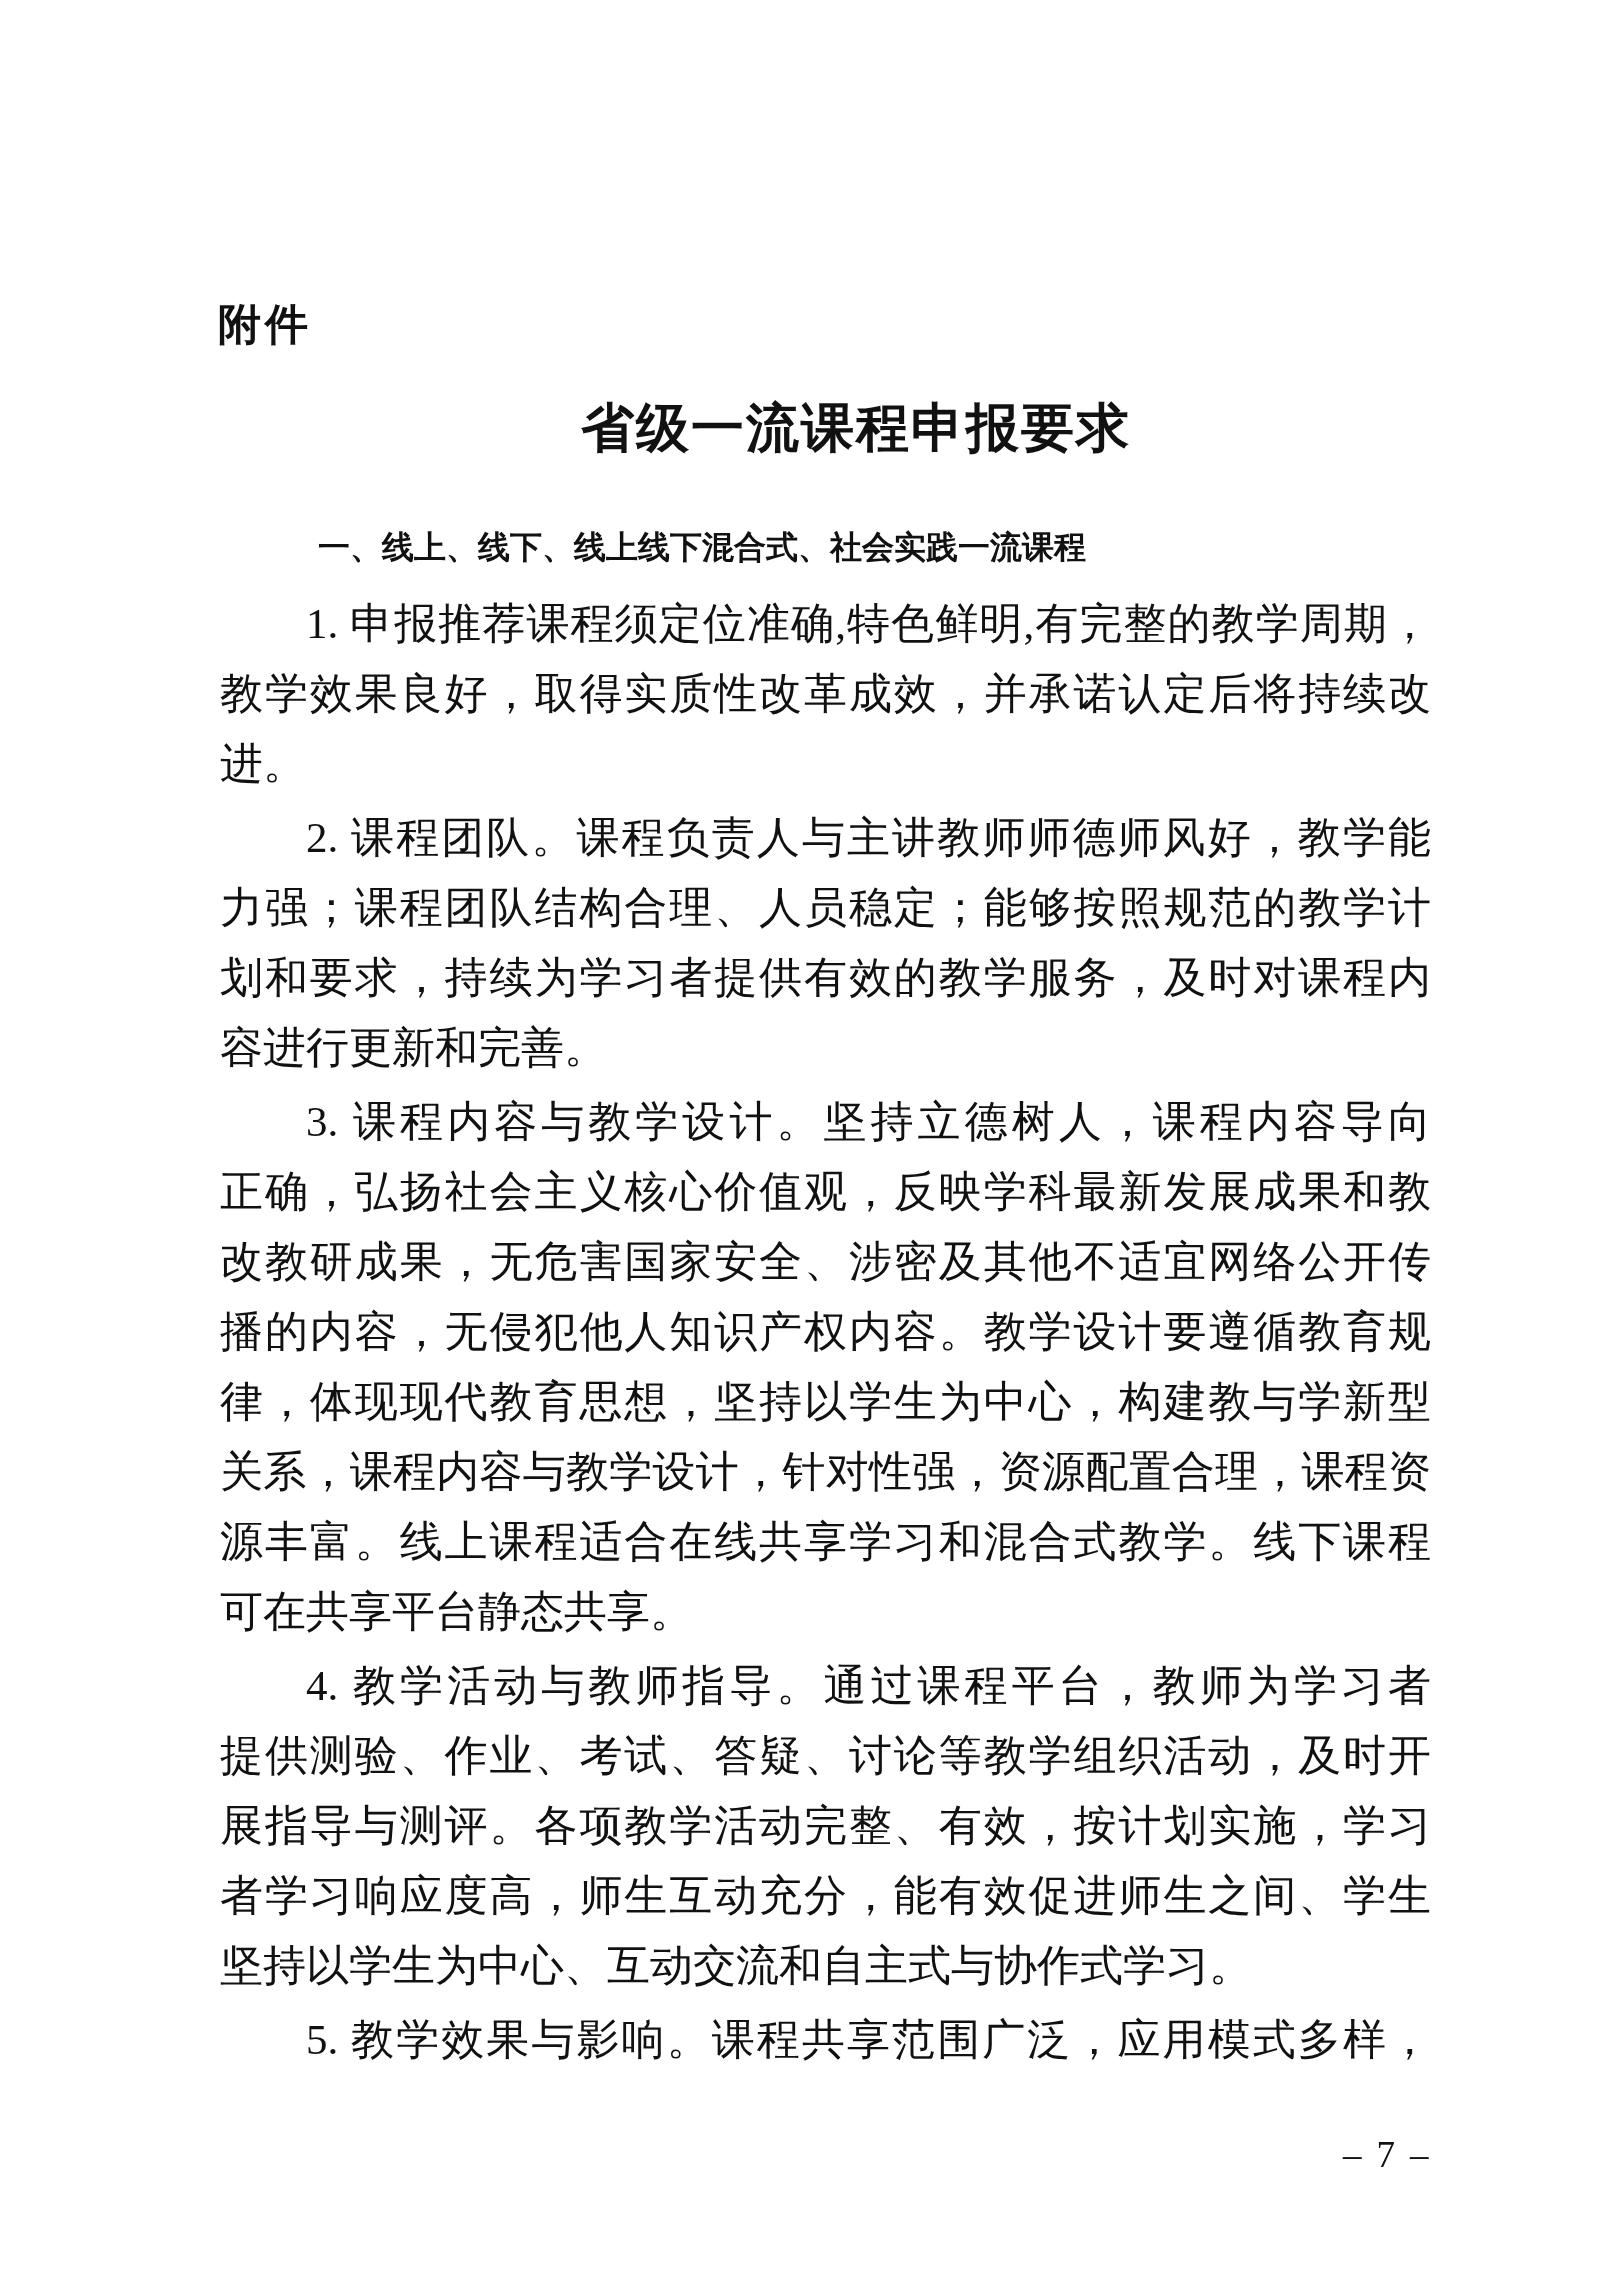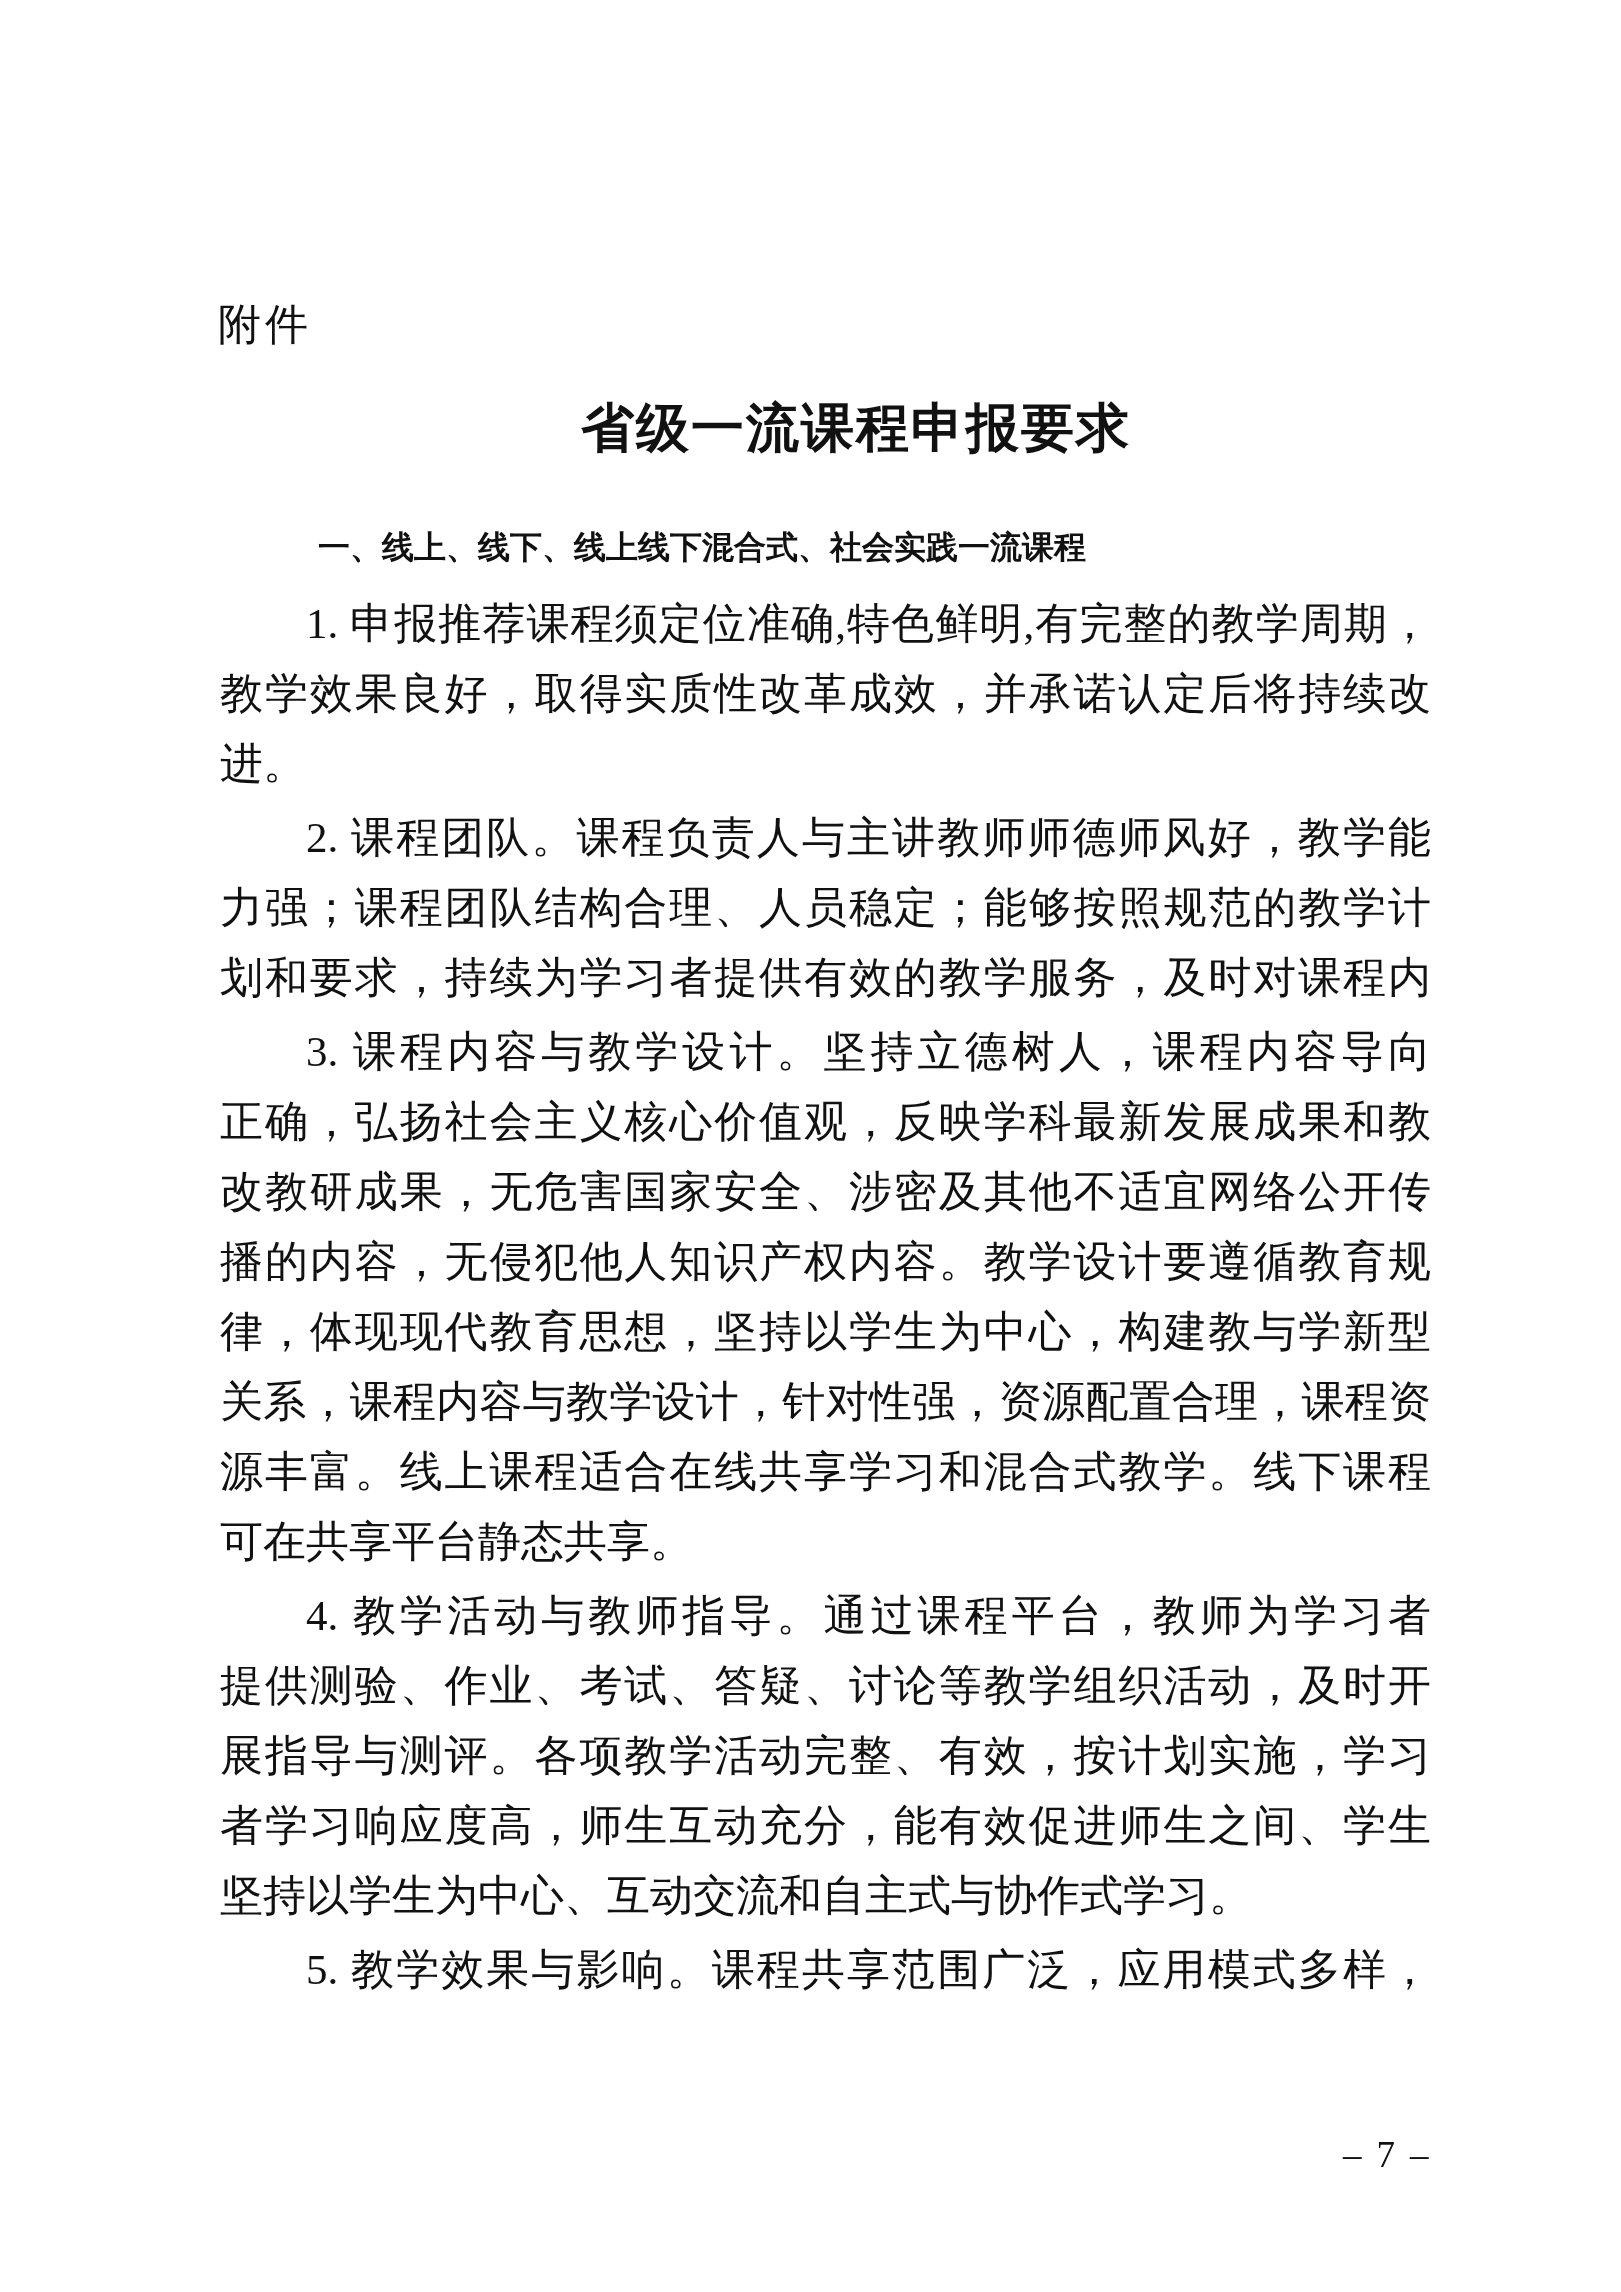--- a/index.html
+++ b/index.html
@@ -15,21 +15,21 @@
   .page {
     position: absolute;
     inset: 0;
     background: #ffffff;
   }
   .attachment-label {
     position: absolute;
     left: 218px;
     top: 300px;
     font-family: "Liberation Sans", "DejaVu Sans", sans-serif;
-    font-weight: normal;
+    font-weight: bold;
     font-size: 43px;
     line-height: 1.15;
     letter-spacing: 3.9px;
     white-space: nowrap;
   }
   .doc-title {
     position: absolute;
     top: 363px;
     left: 856px;
     transform: translateX(-50%);
@@ -97,20 +97,21 @@
   <div class="body-text">
       <div class="paragraph">
         <div class="body-line indent">1. 申报推荐课程须定位准确,特色鲜明,有完整的教学周期，</div>
         <div class="body-line">教学效果良好，取得实质性改革成效，并承诺认定后将持续改</div>
         <div class="body-line para-end">进。</div>
       </div>
       <div class="paragraph">
         <div class="body-line indent">2. 课程团队。课程负责人与主讲教师师德师风好，教学能</div>
         <div class="body-line">力强；课程团队结构合理、人员稳定；能够按照规范的教学计</div>
         <div class="body-line">划和要求，持续为学习者提供有效的教学服务，及时对课程内</div>
+        <div class="body-line para-end">容进行更新和完善。</div>
       </div>
       <div class="paragraph">
         <div class="body-line indent">3. 课程内容与教学设计。坚持立德树人，课程内容导向</div>
         <div class="body-line">正确，弘扬社会主义核心价值观，反映学科最新发展成果和教</div>
         <div class="body-line">改教研成果，无危害国家安全、涉密及其他不适宜网络公开传</div>
         <div class="body-line">播的内容，无侵犯他人知识产权内容。教学设计要遵循教育规</div>
         <div class="body-line">律，体现现代教育思想，坚持以学生为中心，构建教与学新型</div>
         <div class="body-line">关系，课程内容与教学设计，针对性强，资源配置合理，课程资</div>
         <div class="body-line">源丰富。线上课程适合在线共享学习和混合式教学。线下课程</div>
         <div class="body-line para-end">可在共享平台静态共享。</div>

